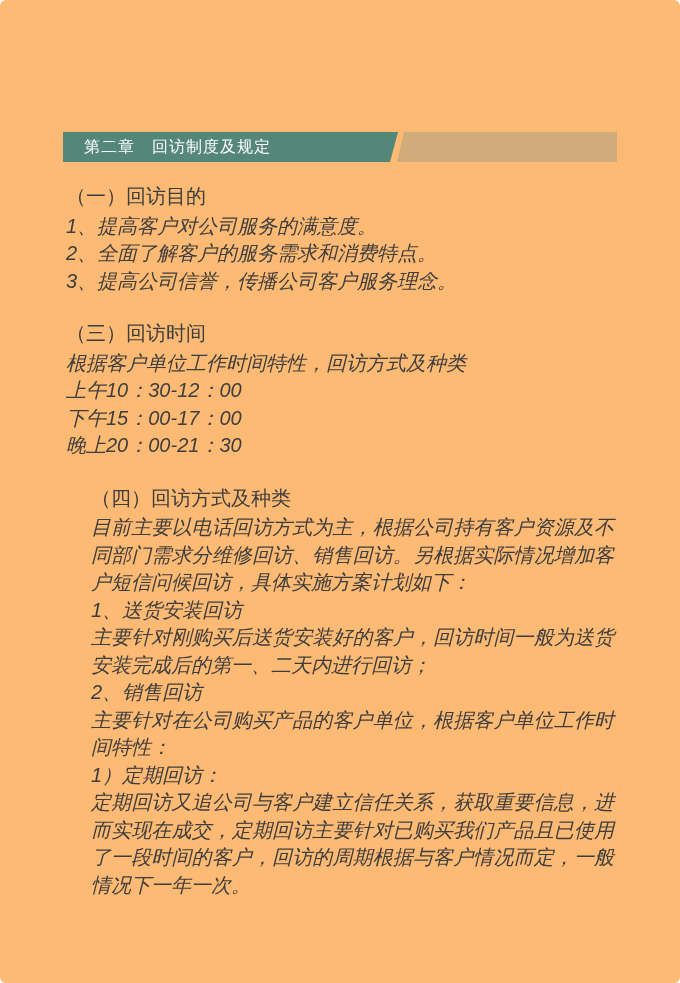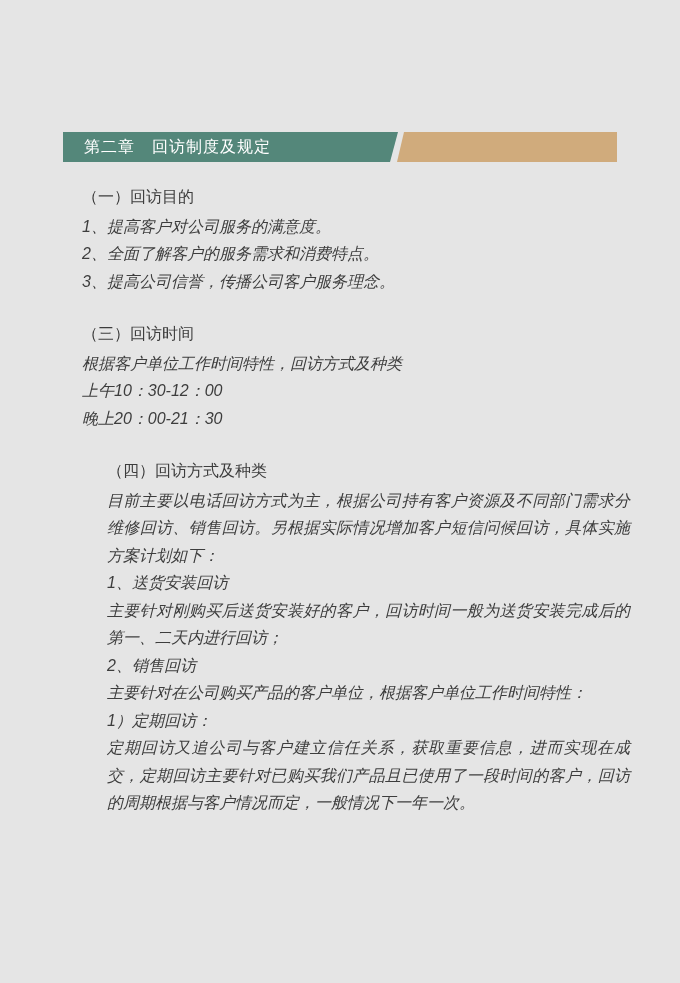--- a/index.html
+++ b/index.html
@@ -35,35 +35,35 @@
   }
   .banner-tan {
     position: absolute;
     left: 334px; top: 0;
     width: 220px; height: 30px;
     background: #d0ab7c;
     clip-path: polygon(7px 0, 100% 0, 100% 100%, 0 100%);
   }
   .content {
     position: absolute;
-    left: 82px;
+    left: 66px;
     top: 183px;
     width: 548px;
-    font-size: 16px;
+    font-size: 20px;
     line-height: 27.5px;
   }
   .sec { margin: 0 0 25px 0; }
   .sec:last-child { margin-bottom: 0; margin-left: 25px; }
   .heading { margin-bottom: 2px; }
   .line { text-align: justify; font-style: italic; }
 </style>
 </head>
 <body>
 
-<div class="page" style="background: #e5e5e5; color: rgb(61, 61, 61);">
+<div class="page" style="background: #fdba74; color: rgb(61, 61, 61); border-radius: 6px;">
 
   <div class="banner">
     <div class="banner-teal" style="background: rgb(84, 135, 122);">
       <span>第二章　回访制度及规定</span>
     </div>
     <div class="banner-tan" style="background: rgb(208, 171, 124);"></div>
   </div>
 
   <div class="content">
 
@@ -72,20 +72,21 @@
       <div class="line">1、提高客户对公司服务的满意度。</div>
       <div class="line">2、全面了解客户的服务需求和消费特点。</div>
       <div class="line">3、提高公司信誉，传播公司客户服务理念。</div>
     </section>
 
 
     <section class="sec">
       <div class="heading">（三）回访时间</div>
       <div class="line">根据客户单位工作时间特性，回访方式及种类</div>
       <div class="line">上午10：30-12：00</div>
+      <div class="line">下午15：00-17：00</div>
       <div class="line">晚上20：00-21：30</div>
     </section>
 
     <section class="sec">
       <div class="heading">（四）回访方式及种类</div>
       <div class="line">目前主要以电话回访方式为主，根据公司持有客户资源及不同部门需求分维修回访、销售回访。另根据实际情况增加客户短信问候回访，具体实施方案计划如下：</div>
       <div class="line">1、送货安装回访</div>
       <div class="line">主要针对刚购买后送货安装好的客户，回访时间一般为送货安装完成后的第一、二天内进行回访；</div>
       <div class="line">2、销售回访</div>
       <div class="line">主要针对在公司购买产品的客户单位，根据客户单位工作时间特性：</div>

